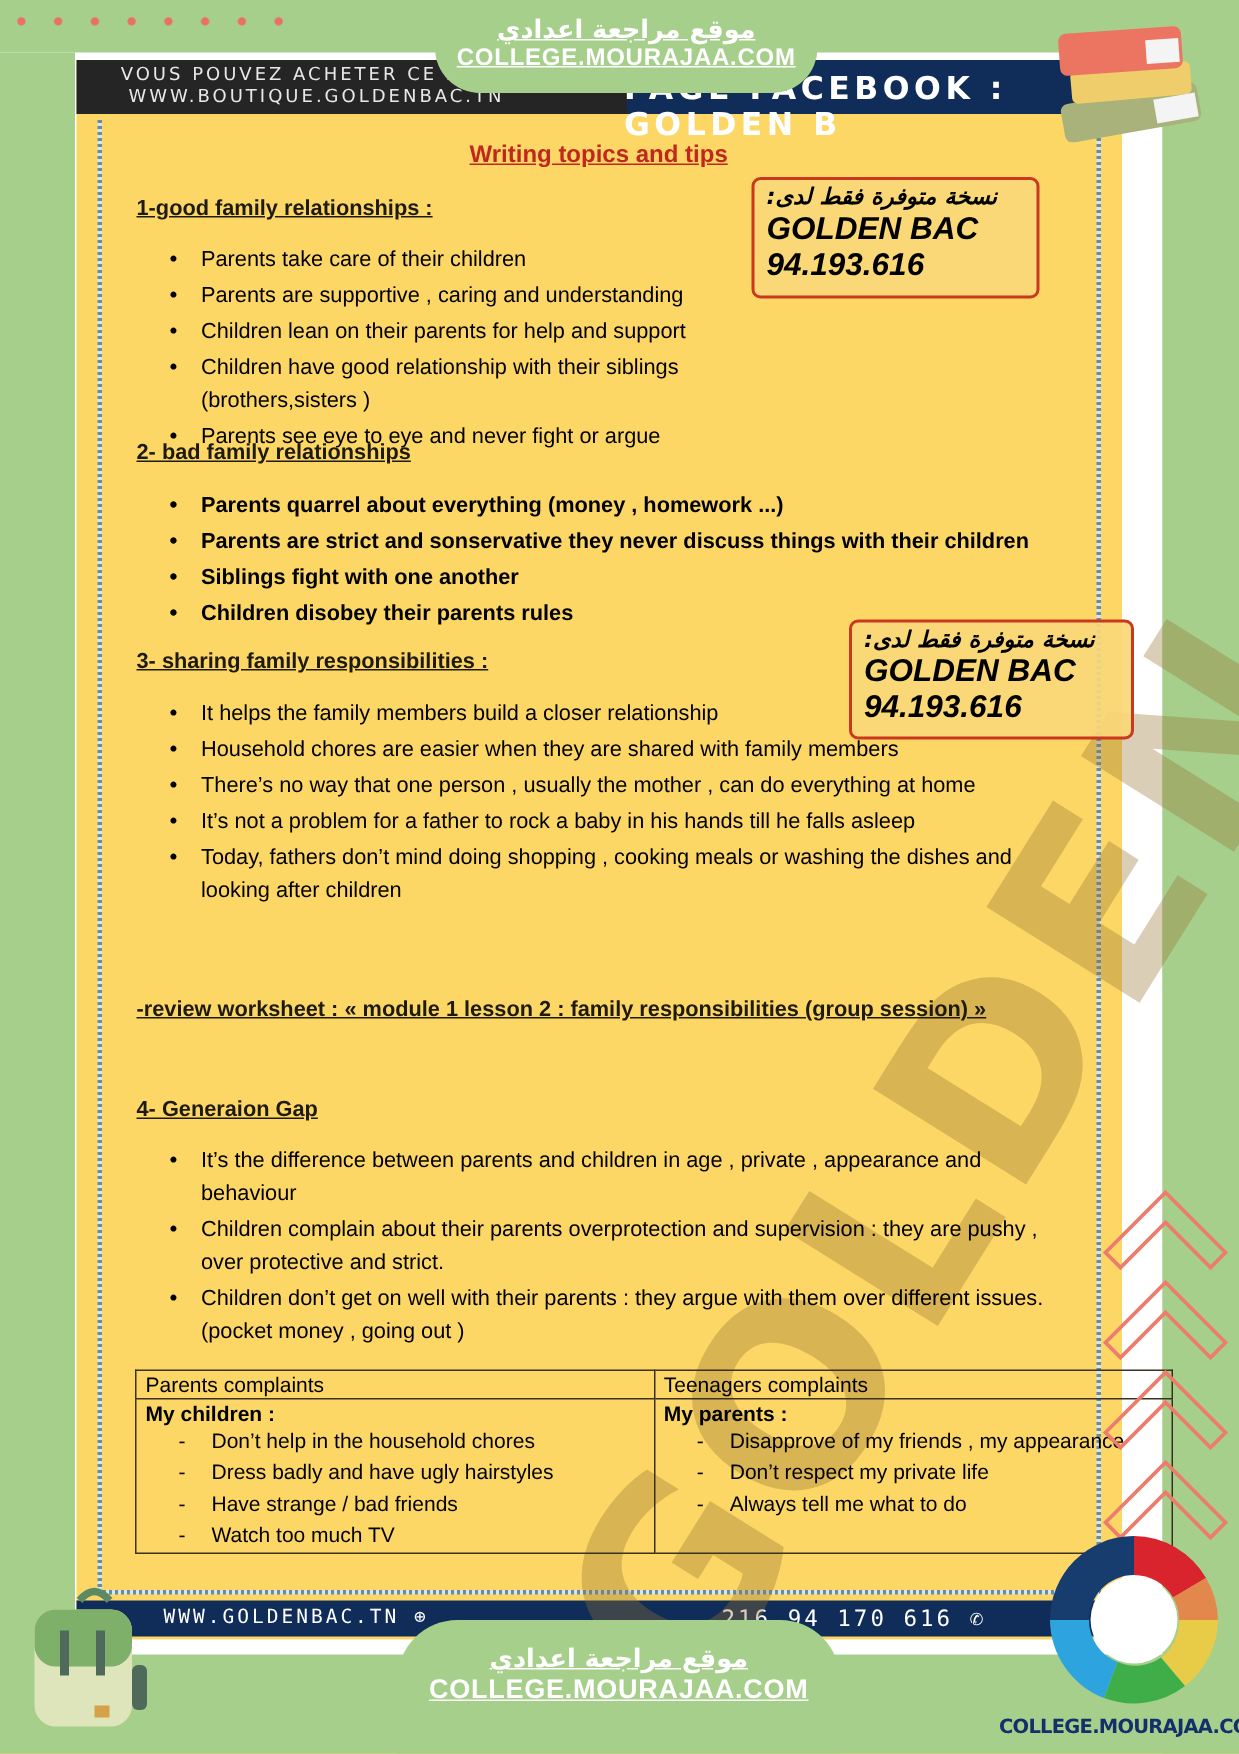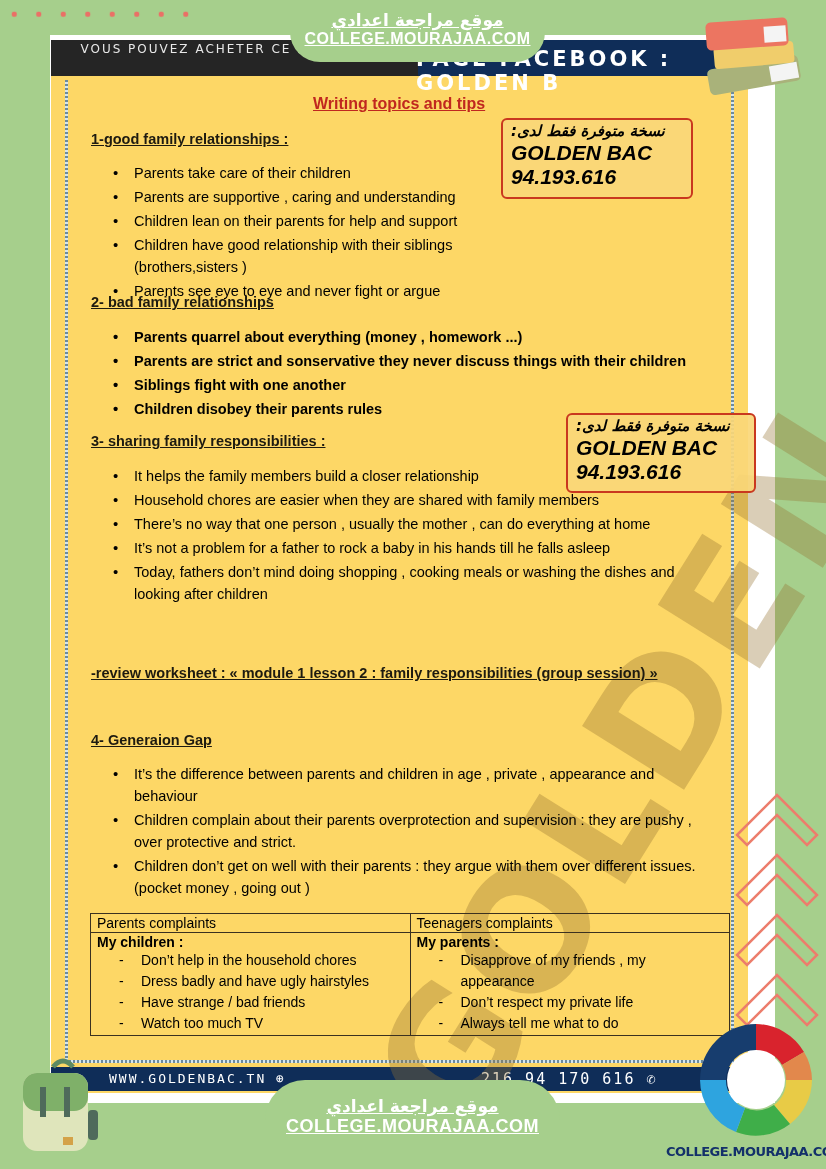--- a/index.html
+++ b/index.html
@@ -72,21 +72,21 @@
   .stamp .num { font-size: 21px; line-height: 24px; }
 
   .watermark {
     position: absolute; left: 120px; top: 480px; transform: rotate(-58deg);
     transform-origin: center; font-size: 165px; font-weight: bold; color: rgba(150,115,50,0.35);
     letter-spacing: 6px; white-space: nowrap; pointer-events: none;
     font-family: "DejaVu Sans", sans-serif;
   }
 
   table.complaints {
-    position: absolute; left: 90px; top: 913px; width: 640px; border-collapse: collapse; font-size: 14px;
+    position: absolute; left: 90px; top: 913px; width: 692px; border-collapse: collapse; font-size: 14px;
   }
   table.complaints td, table.complaints th { border: 1px solid #3b3120; vertical-align: top; padding: 1px 6px; text-align: left; font-weight: normal; }
   table.complaints .sub { font-weight: bold; }
   table.complaints ul { list-style: none; margin-left: 22px; }
   table.complaints li { position: relative; padding-left: 22px; line-height: 21px; }
   table.complaints li::before { content: "-"; position: absolute; left: 0; }
 
   .mourajaa-top {
     position: absolute; left: 290px; top: 0; width: 255px; height: 62px; background: #a6cf8c;
     border-radius: 0 0 30px 30px; text-align: center; color: #fff;
@@ -112,20 +112,21 @@
 <div class="dots"></div>
 <div class="sheet"></div>
 <div class="left-green"></div>
 <div class="right-green"></div>
 
 <div class="page">
   <div class="topbar">
     <div class="navy"></div>
     <div class="topbar-left">
       <div>VOUS POUVEZ ACHETER CE LIVRE</div>
+      <div>WWW.BOUTIQUE.GOLDENBAC.TN</div>
     </div>
     <div class="topbar-right">PAGE FACEBOOK : GOLDEN B</div>
   </div>
   <div class="chain-left"></div>
   <div class="chain-right"></div>
   <div class="chain-bottom"></div>
 </div>
 
 <div class="bottombar">
   <span class="url"><span>WWW.GOLDENBAC.TN</span> <span>⊕</span></span>

